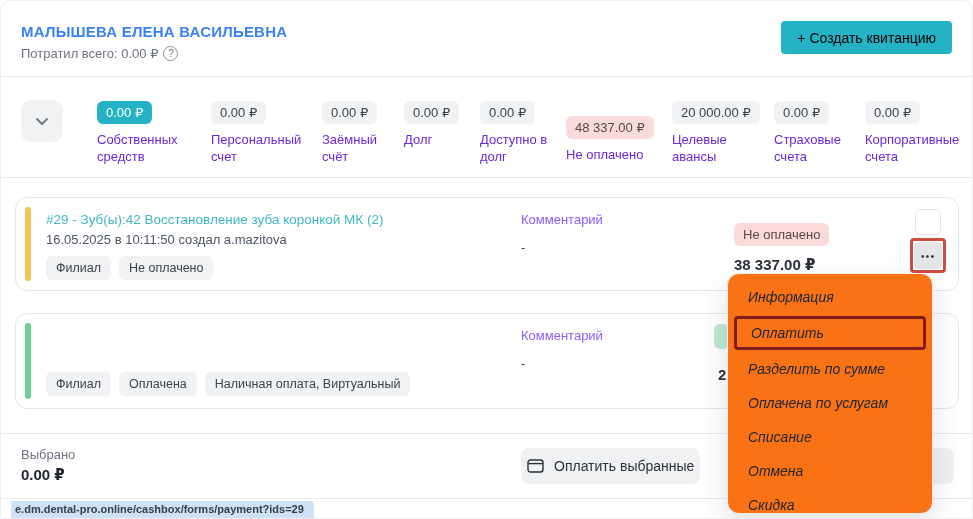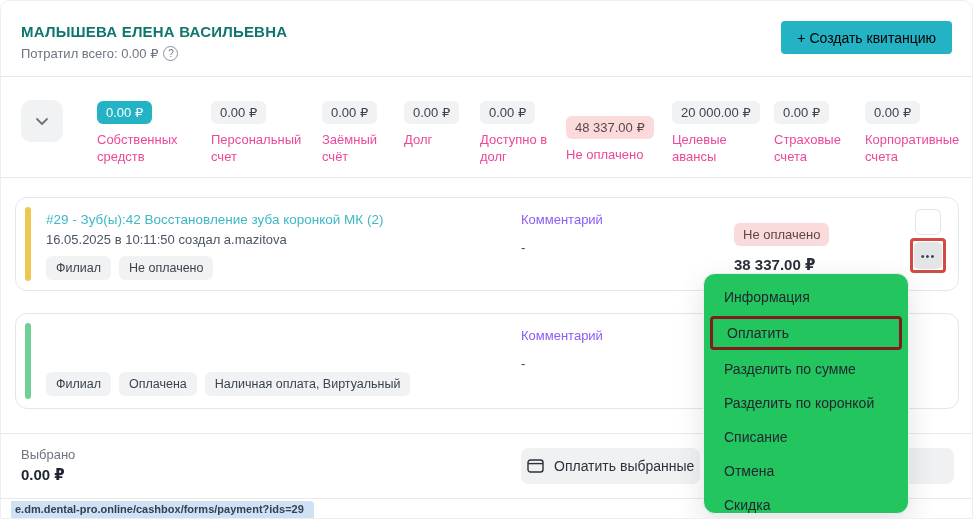--- a/index.html
+++ b/index.html
@@ -20,21 +20,21 @@
   .divider { position: absolute; left: 0; right: 0; height: 1px; background: #e7e9ec; }
   .d1 { top: 75px; }
   .d2 { top: 176px; }
   .d3 { top: 432px; }
   .d4 { top: 497px; }
 
   
   header { position: absolute; top: 0; left: 0; right: 0; height: 75px; }
   .patient-name {
     position: absolute; top: 22px; left: 20px;
-    color: #0f766e; font-weight: bold; font-size: 15px; letter-spacing: .2px;
+    color: #3b82f6; font-weight: bold; font-size: 15px; letter-spacing: .2px;
     cursor: pointer;
   }
   .spent {
     position: absolute; top: 45px; left: 20px;
     color: #6d7480; font-size: 13px; display: flex; align-items: center; gap: 5px;
   }
   .help {
     display: inline-flex; align-items: center; justify-content: center;
     width: 15px; height: 15px; border: 1px solid #8b939e; border-radius: 50%;
     font-size: 10px; color: #6d7480; cursor: pointer;
@@ -62,21 +62,21 @@
   .c4 { width: 62px; }  .c5 { width: 72px; } .c6 { width: 92px; }
   .c7 { width: 88px; }  .c8 { width: 77px; } .c9 { width: 102px; }
   .badge {
     display: inline-block; padding: 4px 9px; border-radius: 6px;
     font-size: 13px; white-space: nowrap;
   }
   .badge.gray { background: #f1f2f3; color: #3c434d; }
   .badge.teal { background: #23b3c4; color: #ffffff; }
   .badge.pink { background: #fadada; color: #5d4747; margin-top: 15px; }
   .badge.green-frag { background: #bfe8d2; width: 15px; height: 25px; padding: 0; }
-  .col-label { margin-top: 7px; color: #ec4899; font-size: 13px; line-height: 17px; }
+  .col-label { margin-top: 7px; color: #6d28d9; font-size: 13px; line-height: 17px; }
 
   
   .card {
     position: absolute; left: 14px; width: 944px;
     background: #fff; border: 1px solid #e3e6ea; border-radius: 12px;
   }
   .card-1 { top: 196px; height: 94px; }
   .card-2 { top: 312px; height: 96px; }
   .accent {
     position: absolute; left: 9px; top: 9px; bottom: 9px; width: 6px; border-radius: 3px;
@@ -127,25 +127,25 @@
     display: flex; align-items: center; gap: 10px;
   }
   .covered-btn {
     position: absolute; top: 14px; left: 732px;
     width: 221px; height: 36px;
     background: #f0f1f3; border: none; border-radius: 8px; cursor: pointer;
   }
 
   
   .menu {
-    position: absolute; top: 272px; left: 702px;
+    position: absolute; top: 272px; left: 726px;
     width: 206px; height: 241px;
-    background: #22c55e; border: 1px solid #ededf0; border-radius: 12px;
+    background: #f97316; border: 1px solid #ededf0; border-radius: 12px;
     box-shadow: 0 10px 28px rgba(40,50,60,.14);
-    padding-top: 6px; z-index: 30;
+    padding-top: 6px; z-index: 30; font-style: italic;
   }
   .menu-item {
     height: 34px; line-height: 34px; padding: 0 20px;
     font-size: 14px; color: #22272f; cursor: pointer; white-space: nowrap;
   }
   .menu-item-annotation {
     margin: 2px 6px; border: 3px solid #7f1d1d; border-radius: 4px;
   }
   .menu-item-annotation .menu-item { height: 28px; line-height: 28px; padding: 0 14px; }
 
@@ -274,21 +274,21 @@
   </footer>
 
   <div class="divider d4"></div>
 
   <div class="menu">
     <div class="menu-item">Информация</div>
     <div class="menu-item-annotation">
       <div class="menu-item">Оплатить</div>
     </div>
     <div class="menu-item">Разделить по сумме</div>
-    <div class="menu-item">Разделить по коронкой</div>
+    <div class="menu-item">Оплачена по услугам</div>
     <div class="menu-item">Списание</div>
     <div class="menu-item">Отмена</div>
     <div class="menu-item">Скидка</div>
   </div>
 
   <div class="statusbar">e.dm.dental-pro.online/cashbox/forms/payment?ids=29</div>
 
 </div>
 
 </body></html>

